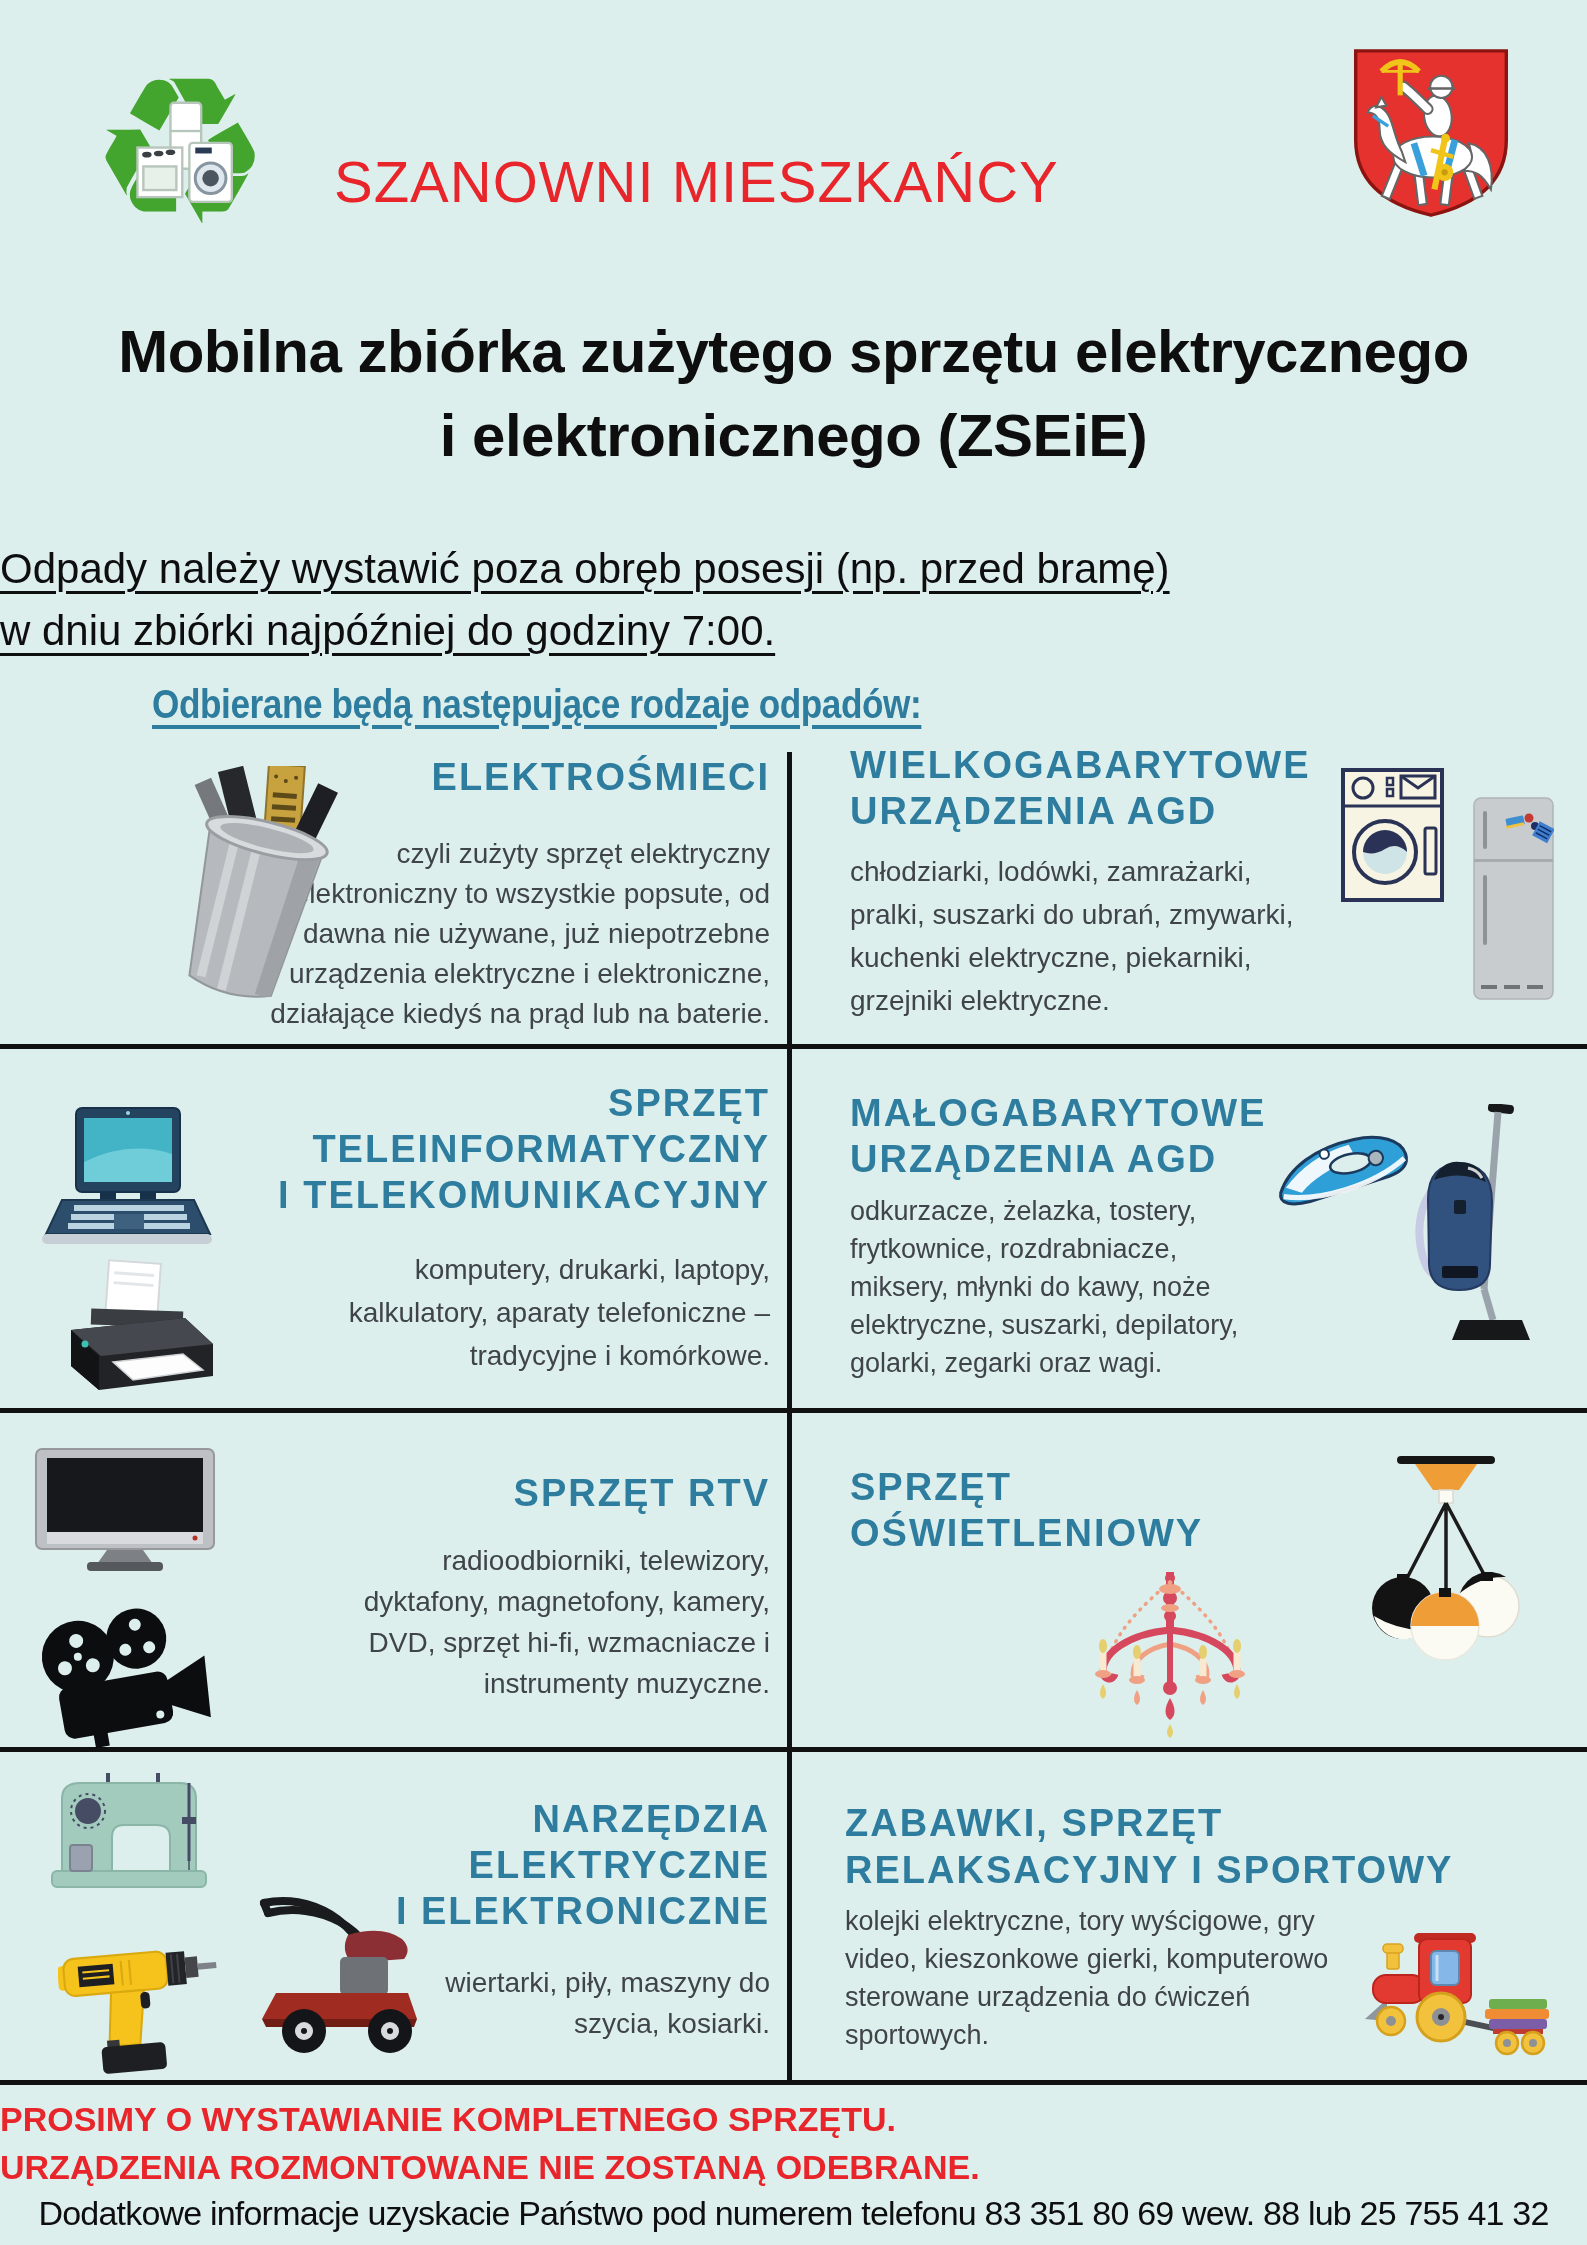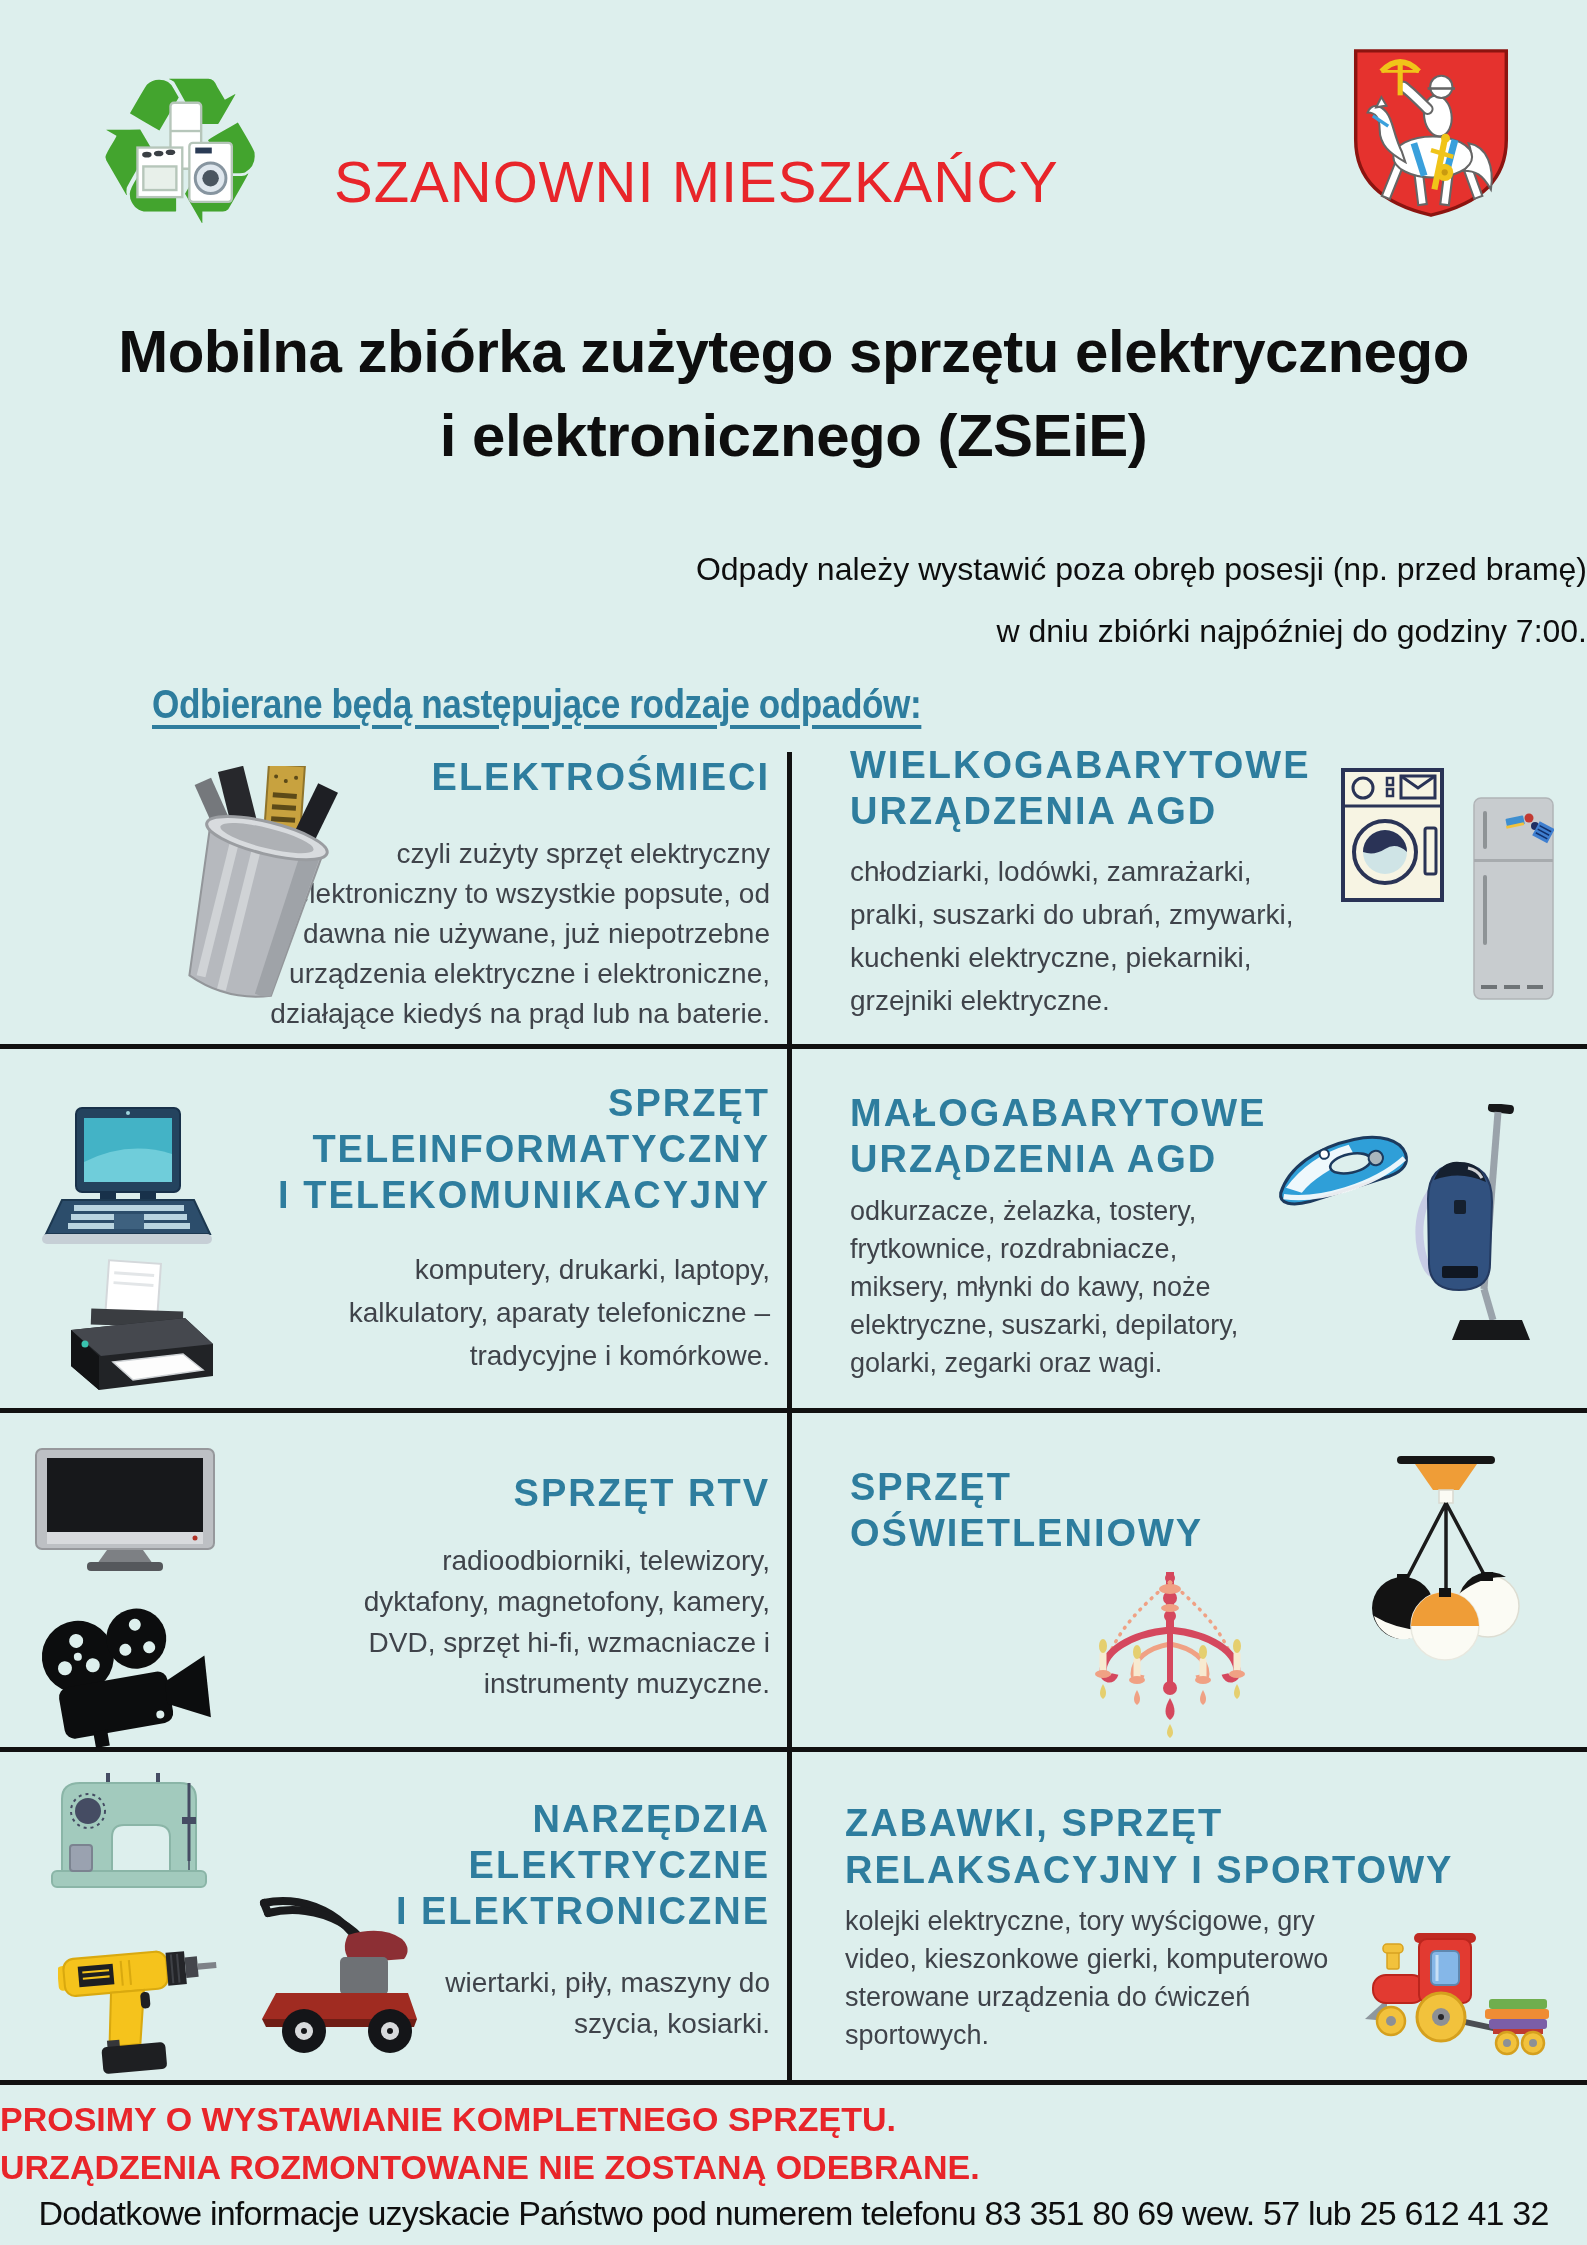--- a/index.html
+++ b/index.html
@@ -1,22 +1,22 @@
 <!DOCTYPE html>
 <html lang="pl"><head>
 <meta charset="utf-8">
 <style>
   html,body{margin:0;padding:0;}
   body{font-family:"Liberation Sans", sans-serif; background:#9aa; }
   .poster{position:relative;width:1587px;height:2245px;background:#ddefed;overflow:hidden;margin:0 auto;}
   .abs{position:absolute;}
   .greeting{color:#e8252a;font-weight:normal;font-size:58px;letter-spacing:1px;white-space:nowrap;}
   .main-title{width:1587px;text-align:center;color:#0e0e0e;font-weight:bold;font-size:60px;line-height:84px;letter-spacing:-0.5px;white-space:pre-line;}
-  .notice{width:1587px;text-align:right;color:#0e0e0e;font-size:32px;line-height:62px;white-space:pre-line;
-          text-decoration-thickness:3px;text-underline-offset:8px;}
+  .notice{width:1587px;text-align:left;color:#0e0e0e;font-size:42px;line-height:62px;white-space:pre-line;
+          text-decoration:underline;text-decoration-thickness:3px;text-underline-offset:8px;}
   .list-heading{color:#2e7d9e;font-weight:bold;font-size:40px;letter-spacing:-0.5px;white-space:nowrap;
           text-decoration:underline;text-decoration-thickness:4px;text-underline-offset:7px;
           transform:scaleX(0.88);transform-origin:left center;}
   .sec-title{color:#2e7d9e;font-weight:bold;font-size:38px;line-height:46px;letter-spacing:2px;white-space:pre-line;}
   .sec-body{color:#3f434a;font-size:28px;line-height:40px;white-space:pre-line;}
   .ta-r{text-align:right;}
   .vline{background:#111;width:5px;}
   .hline{background:#111;height:5px;width:1587px;left:0;}
   .warn{width:1587px;text-align:left;color:#e8252a;font-weight:bold;font-size:34px;white-space:nowrap;}
   .contact{width:1587px;text-align:center;color:#0e0e0e;font-size:34px;letter-spacing:-0.8px;white-space:nowrap;}
@@ -389,15 +389,15 @@
     <rect x="128" y="92" width="58" height="10" rx="3" fill="#7b5ea7"></rect>
     <rect x="132" y="102" width="50" height="5" fill="#bf3a30"></rect>
     <circle cx="146" cy="116" r="11" fill="#f2c23c" stroke="#d5a01e" stroke-width="2.5"></circle>
       <circle cx="146" cy="116" r="4" fill="#8d9095"></circle>
     <circle cx="172" cy="116" r="11" fill="#f2c23c" stroke="#d5a01e" stroke-width="2.5"></circle>
       <circle cx="172" cy="116" r="4" fill="#8d9095"></circle>
   </svg>
 
   <div class="abs warn" style="top:2100px;">PROSIMY O WYSTAWIANIE KOMPLETNEGO SPRZĘTU.</div>
   <div class="abs warn" style="top:2148px;">URZĄDZENIA ROZMONTOWANE NIE ZOSTANĄ ODEBRANE.</div>
-  <div class="abs contact" style="top:2194px;">Dodatkowe informacje uzyskacie Państwo pod numerem telefonu 83 351 80 69 wew. 57 lub 25 612 41 32</div>
+  <div class="abs contact" style="top:2194px;">Dodatkowe informacje uzyskacie Państwo pod numerem telefonu 83 351 80 69 wew. 88 lub 25 755 41 32</div>
 
 </div>
 
 </body></html>

